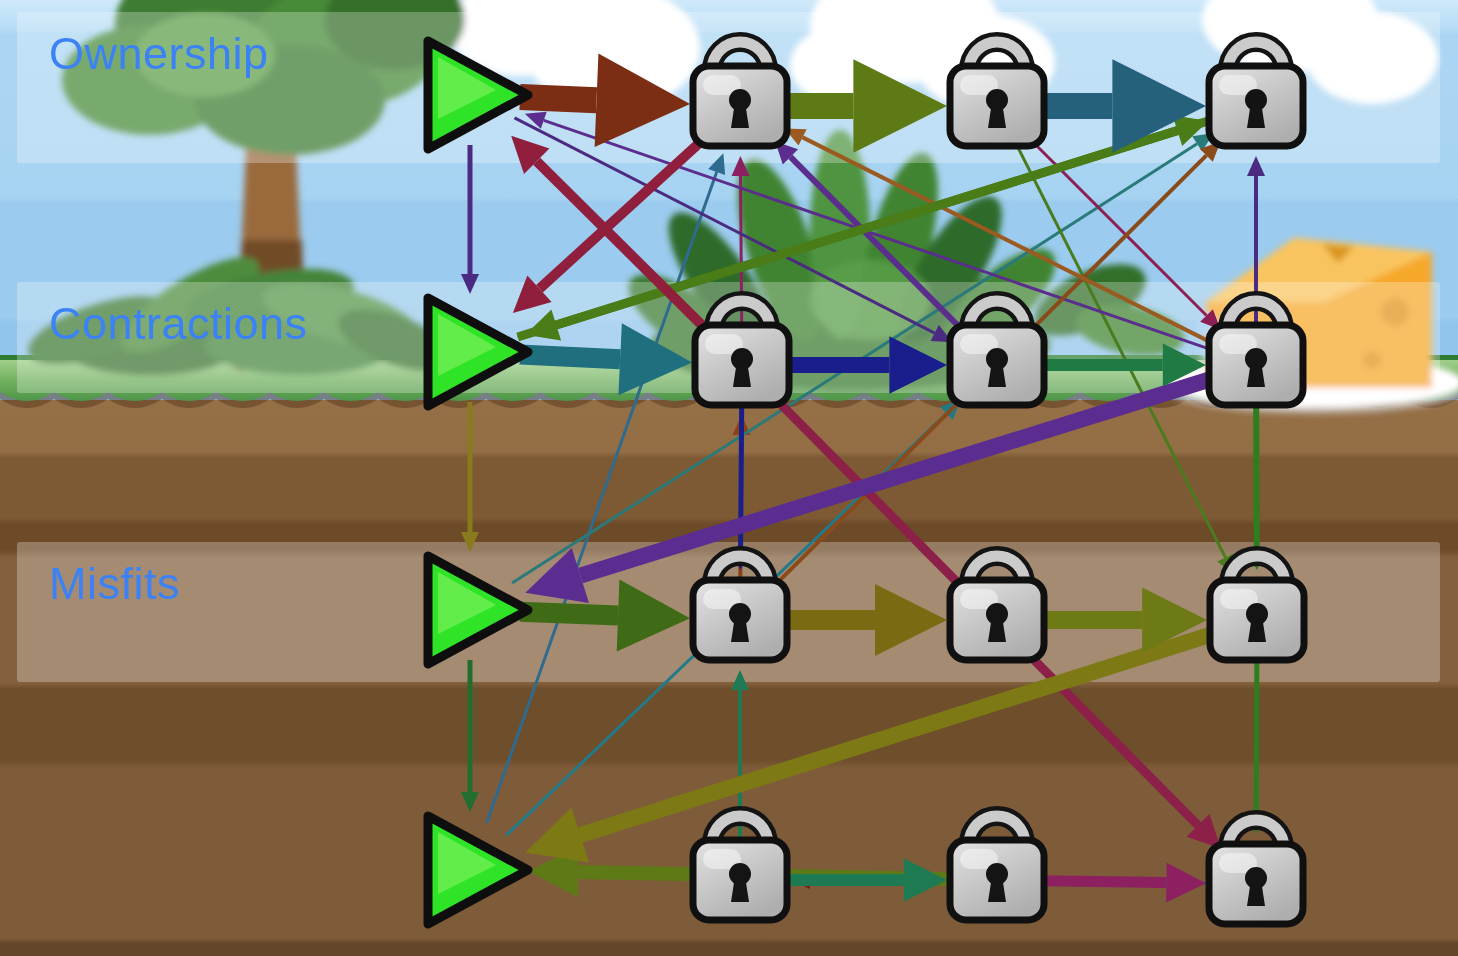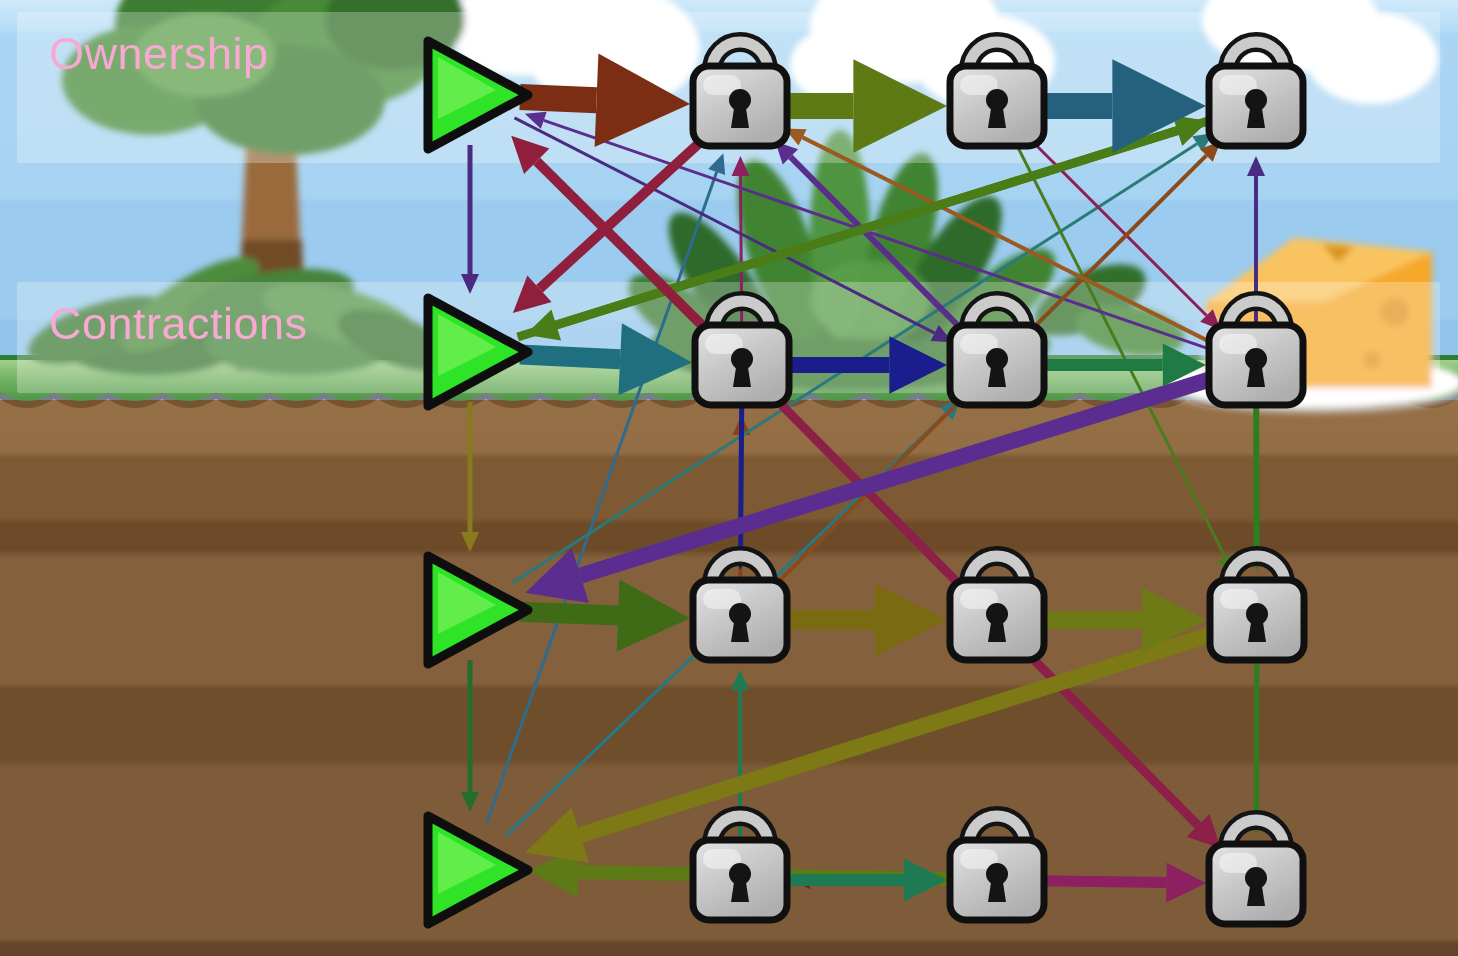--- a/index.html
+++ b/index.html
@@ -15,21 +15,21 @@
                    #84603d 283px,#6f4e2b 289px,#6f4e2b 360px,#7f5c39 368px,
                    #7f5c39 538px,#63452a 544px,#63452a 556px);}
   svg.layer{position:absolute;left:0;top:0;width:1458px;height:956px;}
   
   .band{position:absolute;left:17px;width:1423px;background:rgba(255,255,255,0.27);
         border-radius:3px;box-sizing:border-box;padding:16px 0 0 32px;}
   .b1{top:12px;height:151px;}
   .b2{top:282px;height:111px;}
   .b3{top:542px;height:140px;}
   .b4{top:787px;height:148px;}
-  .band .lbl{font-size:45px;font-weight:500;color:#f9a8d4;letter-spacing:.5px;
+  .band .lbl{font-size:45px;font-weight:500;color:#3b82f6;letter-spacing:.5px;
              -webkit-font-smoothing:antialiased;}
   #graph{cursor:default;}
   #graph g[data-interactable="true"]{cursor:pointer;}
 </style>
 </head>
 <body>
 
 <div id="scene" data-interactable="false">
   <div id="sky" data-interactable="false"></div>
   <div id="dirt" data-interactable="false"></div>
@@ -113,20 +113,23 @@
       </g>
     </g>
   </svg>
 
   <div class="band b1" data-interactable="false">
     <span class="lbl" data-interactable="false">Ownership</span>
   </div>
   <div class="band b2" data-interactable="false">
     <span class="lbl" data-interactable="false">Contractions</span>
   </div>
+  <div class="band b3" data-interactable="false">
+    <span class="lbl" data-interactable="false">Misfits</span>
+  </div>
 
   <svg class="layer" id="graph" data-interactable="false">
     <defs>
       <linearGradient id="lockGrad" x1="0" y1="0" x2="0.6" y2="1">
         <stop offset="0" stop-color="#e4e4e4"></stop>
         <stop offset="0.5" stop-color="#c8c8c8"></stop>
         <stop offset="1" stop-color="#aeaeae"></stop>
       </linearGradient>
     </defs>
     <g id="edges" data-interactable="false">

